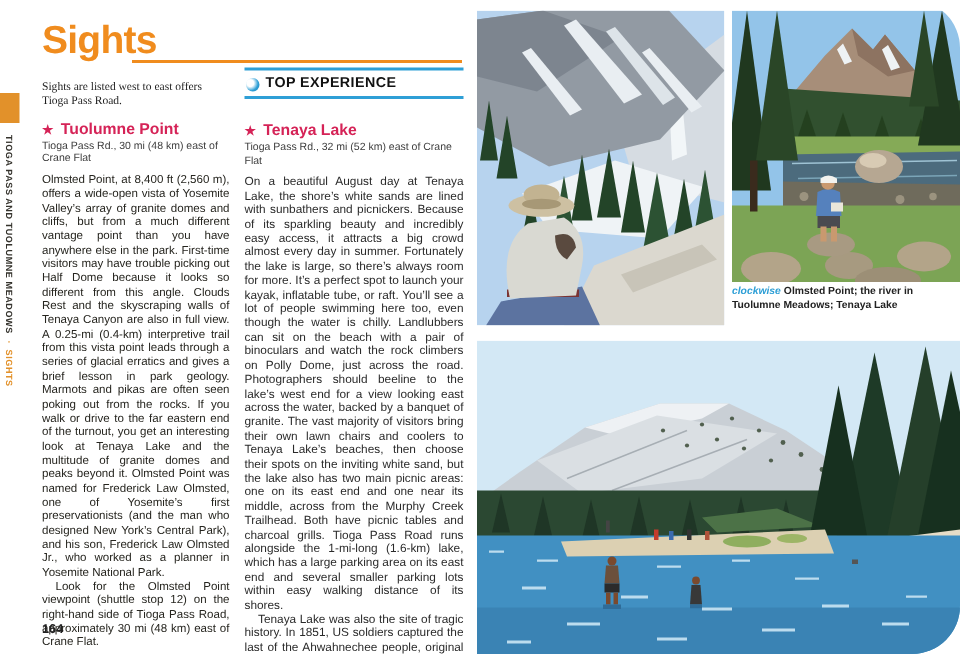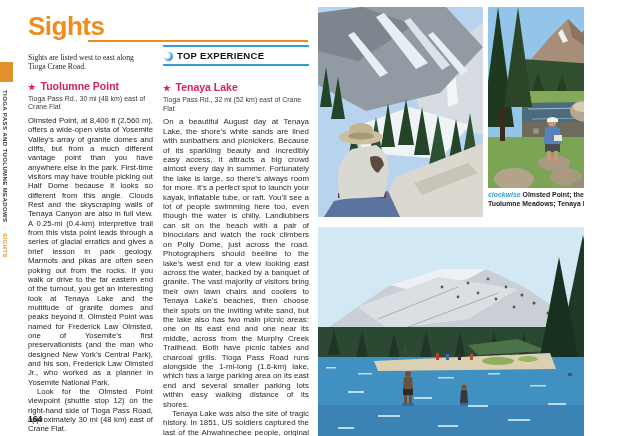--- a/index.html
+++ b/index.html
@@ -1,17 +1,17 @@
 <!DOCTYPE html>
 <html lang="en"><head>
 <meta charset="utf-8">
 <style>
   html,body{margin:0;padding:0;}
-  .page{position:relative;width:584px;height:436px;background:#ffffff;overflow:hidden;
-        font-family:"Liberation Sans",sans-serif;color:#1e1e1e;}
+  .page{position:relative;width:640px;height:436px;background:#ffffff;overflow:hidden;
+        font-family:"Liberation Sans",sans-serif;color:#1e1e1e;border-radius:32px;}
 
   
   .spine-block{position:absolute;left:0;top:62px;width:13px;height:20px;background:#e2912a;}
   .spine-text{position:absolute;left:2px;top:90px;writing-mode:vertical-rl;
               font-size:6px;font-weight:bold;letter-spacing:0.4px;color:#35332d;white-space:nowrap;}
   .spine-text .sep{color:#e2912a;margin:2px 0;}
   .spine-text .sect{color:#e2912a;}
 
   
   .col-left{position:absolute;left:28px;top:12px;width:125px;}
@@ -57,21 +57,21 @@
   <div class="spine-text">
     <span>TIOGA PASS AND TUOLUMNE MEADOWS</span>
     <span class="sep">·</span>
     <span class="sect">SIGHTS</span>
   </div>
 
   <div class="title-rule"></div>
 
   <div class="col-left">
     <h1 class="page-title">Sights</h1>
-    <p class="intro">Sights are listed west to east along Tioga Crane Road.</p>
+    <p class="intro">Sights are listed west to east offers Tioga Pass Road.</p>
     <h2 class="sect-head">
       <span class="star">★</span>
       <span>Tuolumne Point</span>
     </h2>
     <p class="loc">Tioga Pass Rd., 30 mi (48 km) east of Crane Flat</p>
     <div class="body-serif">
       <p>Olmsted Point, at 8,400 ft (2,560 m), offers a wide-open vista of Yosemite Valley’s array of granite domes and cliffs, but from a much different vantage point than you have anywhere else in the park. First-time visitors may have trouble picking out Half Dome because it looks so different from this angle. Clouds Rest and the skyscraping walls of Tenaya Canyon are also in full view. A 0.25-mi (0.4-km) interpretive trail from this vista point leads through a series of glacial erratics and gives a brief lesson in park geology. Marmots and pikas are often seen poking out from the rocks. If you walk or drive to the far eastern end of the turnout, you get an interesting look at Tenaya Lake and the multitude of granite domes and peaks beyond it. Olmsted Point was named for Frederick Law Olmsted, one of Yosemite’s first preservationists (and the man who designed New York’s Central Park), and his son, Frederick Law Olmsted Jr., who worked as a planner in Yosemite National Park.</p>
       <p class="ind">Look for the Olmsted Point viewpoint (shuttle stop 12) on the right-hand side of Tioga Pass Road, approximately 30 mi (48 km) east of Crane Flat.</p>
     </div>
   </div>

